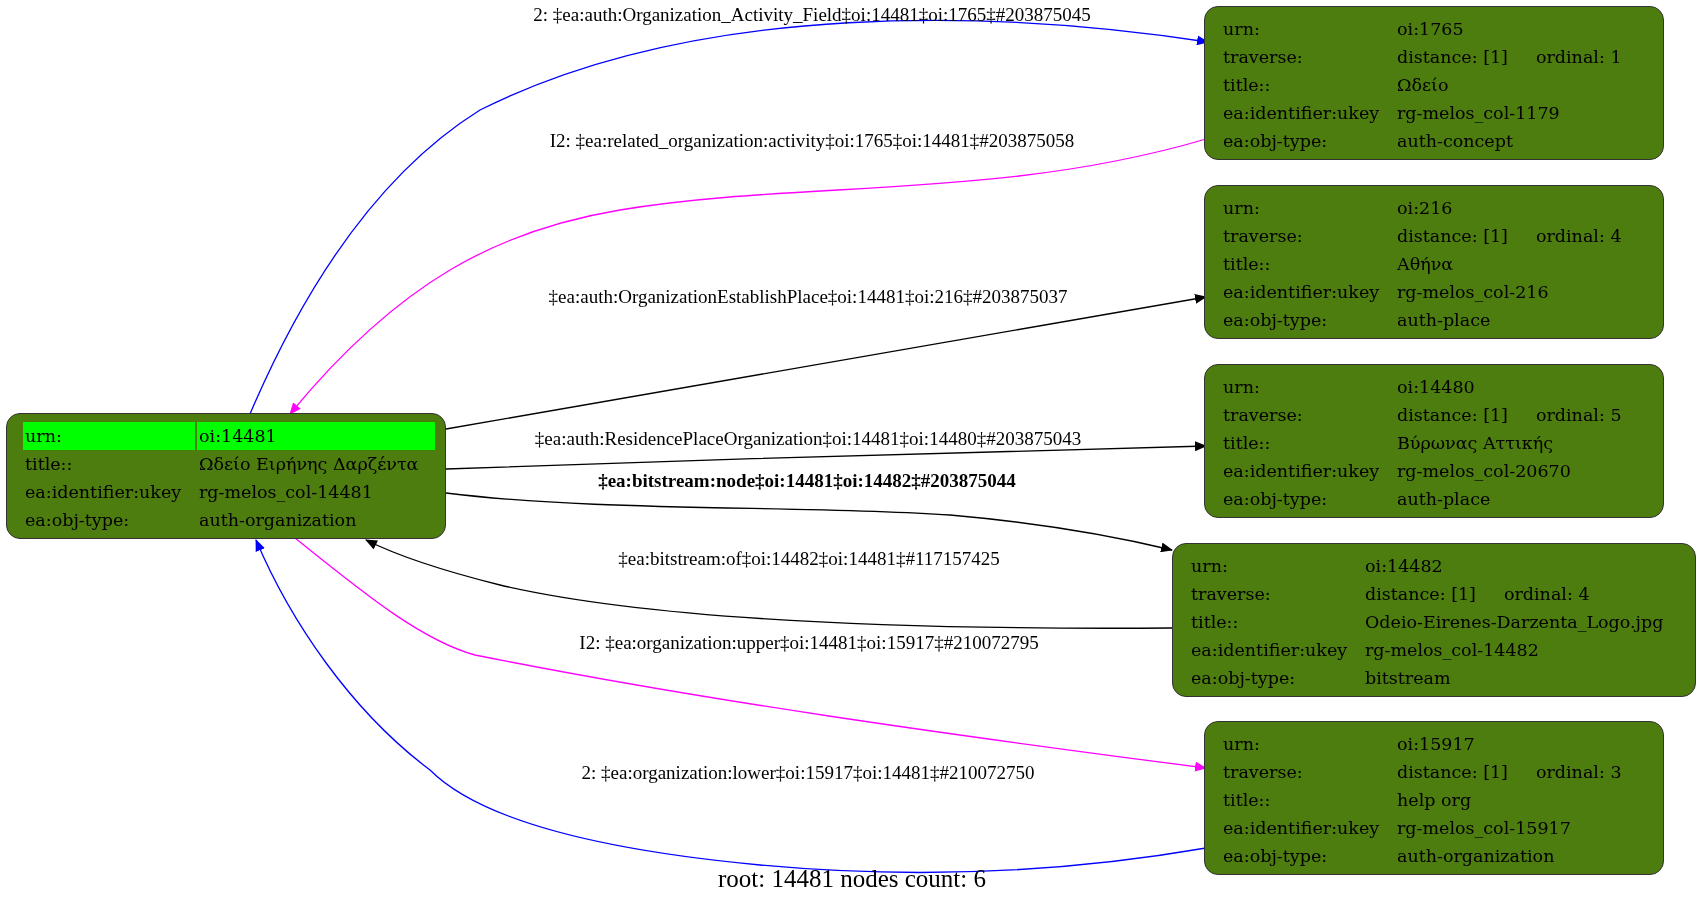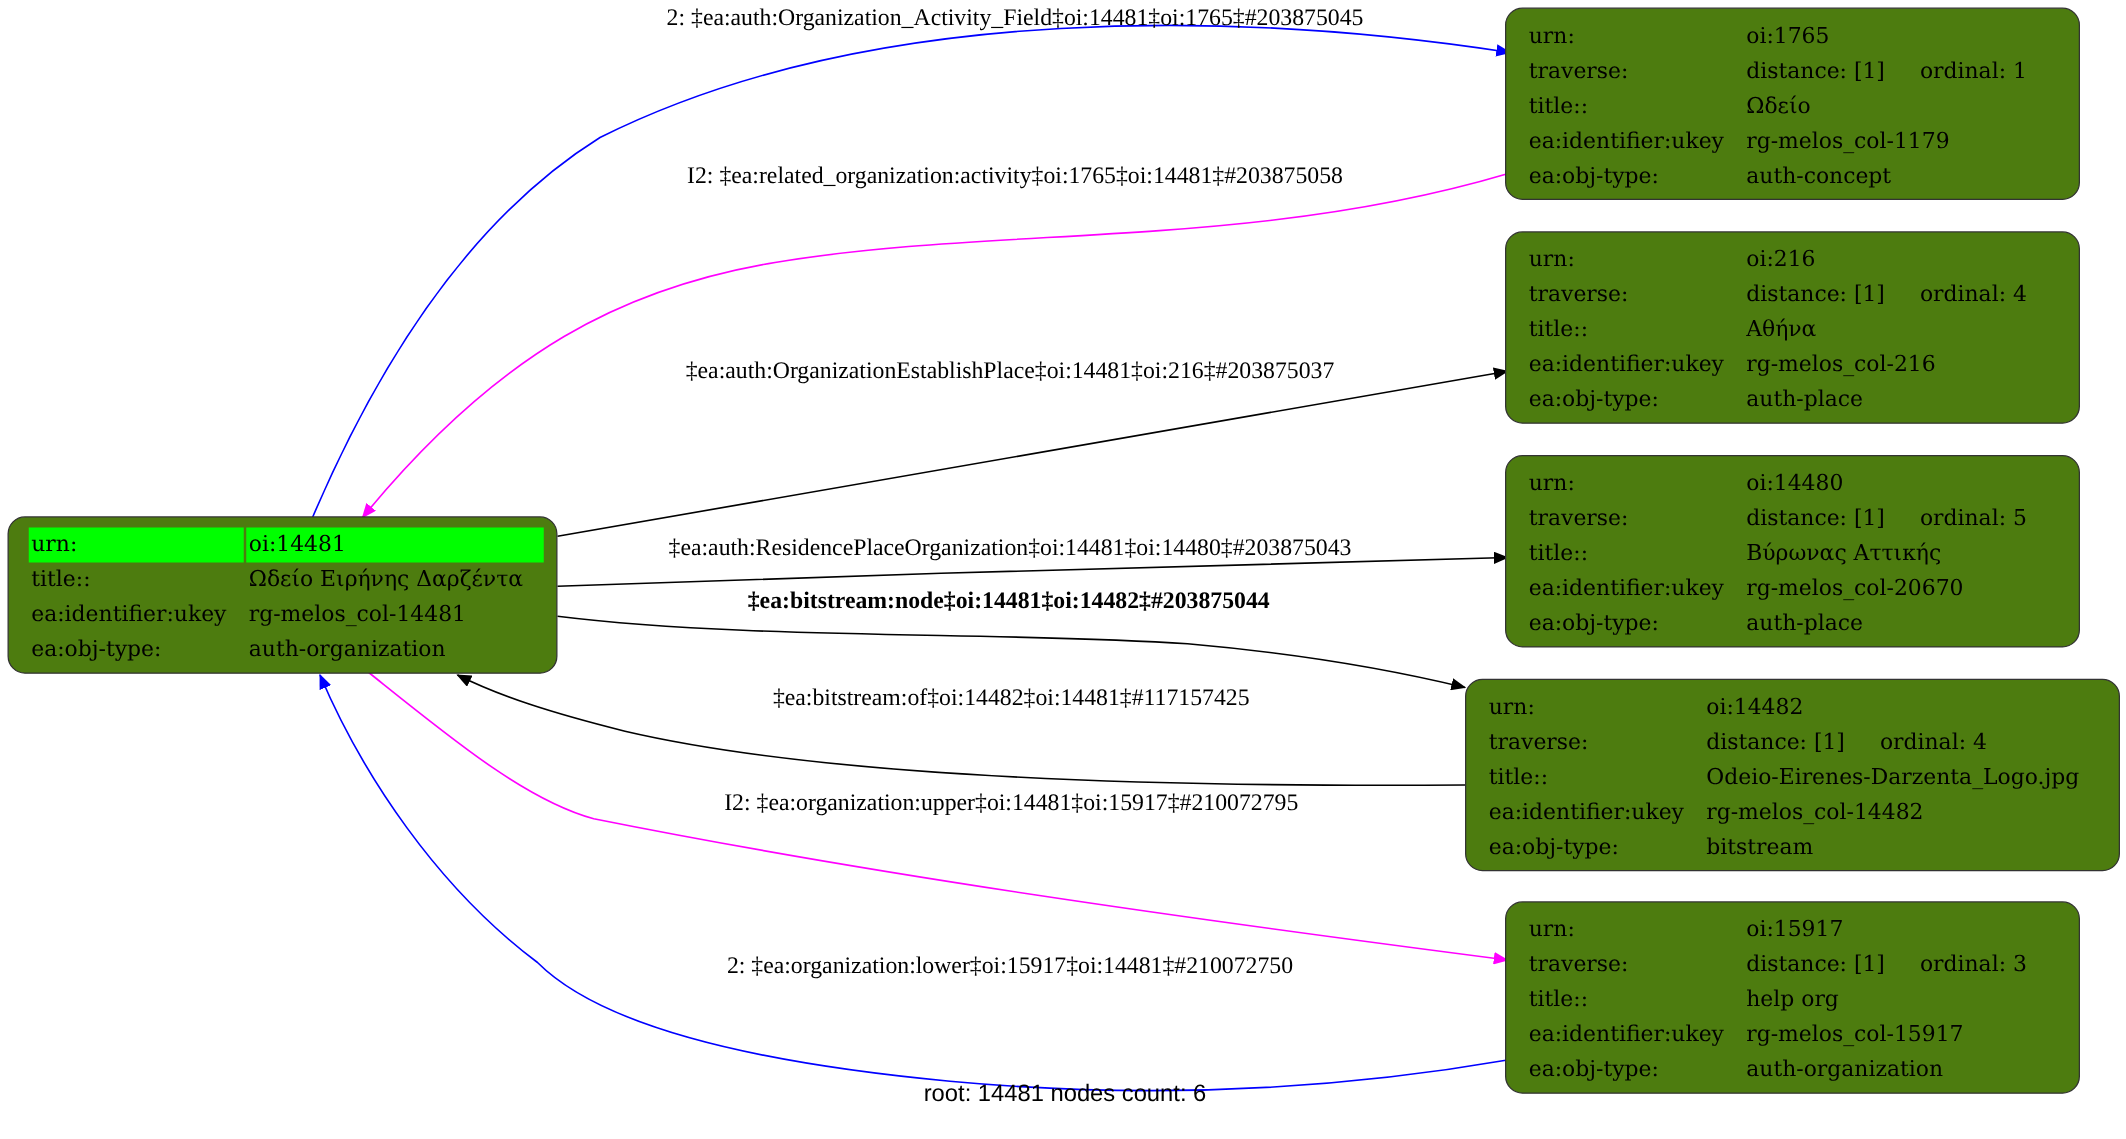--- a/index.html
+++ b/index.html
@@ -8,22 +8,22 @@
   #edges { position: absolute; left: 0; top: 0; width: 1701px; height: 911px; }
   .node { position: absolute; border: 1.3px solid #333; border-radius: 14px;
           background: #4d7c0f; box-sizing: border-box; padding: 8px 10px 6px 14px; }
   .node table { border-collapse: separate; border-spacing: 2px 0; font-size: 17.5px; line-height: 28px; }
   .node td { padding: 0 2px; white-space: nowrap; vertical-align: middle; }
   .node td.key { min-width: 168px; }
   .node tr.hl td { background: #00ff00; }
   .trav-ord { display: inline-block; margin-left: 28px; }
   .elabel { position: absolute; font-family: "Liberation Serif", "DejaVu Serif", serif;
             font-size: 19px; white-space: nowrap; transform: translateX(-50%); }
-  #footer { position: absolute; left: 852px; top: 865px; font-family: Liberation Sans, sans-serif;
-            font-size: 19px; transform: translateX(-50%); white-space: nowrap; }
+  #footer { position: absolute; left: 852px; top: 865px; font-family: Liberation Serif, serif;
+            font-size: 25px; transform: translateX(-50%); white-space: nowrap; }
 </style>
 </head>
 <body>
 
 <svg id="edges" viewBox="0 0 1701 911">
   <defs>
     <marker id="ah-blue" markerWidth="12" markerHeight="10" refX="11" refY="5" orient="auto" markerUnits="userSpaceOnUse">
         <path d="M0,0 L12,5 L0,10 z" fill="#0000ff"></path>
       </marker>
     <marker id="ah-mag" markerWidth="12" markerHeight="10" refX="11" refY="5" orient="auto" markerUnits="userSpaceOnUse">

